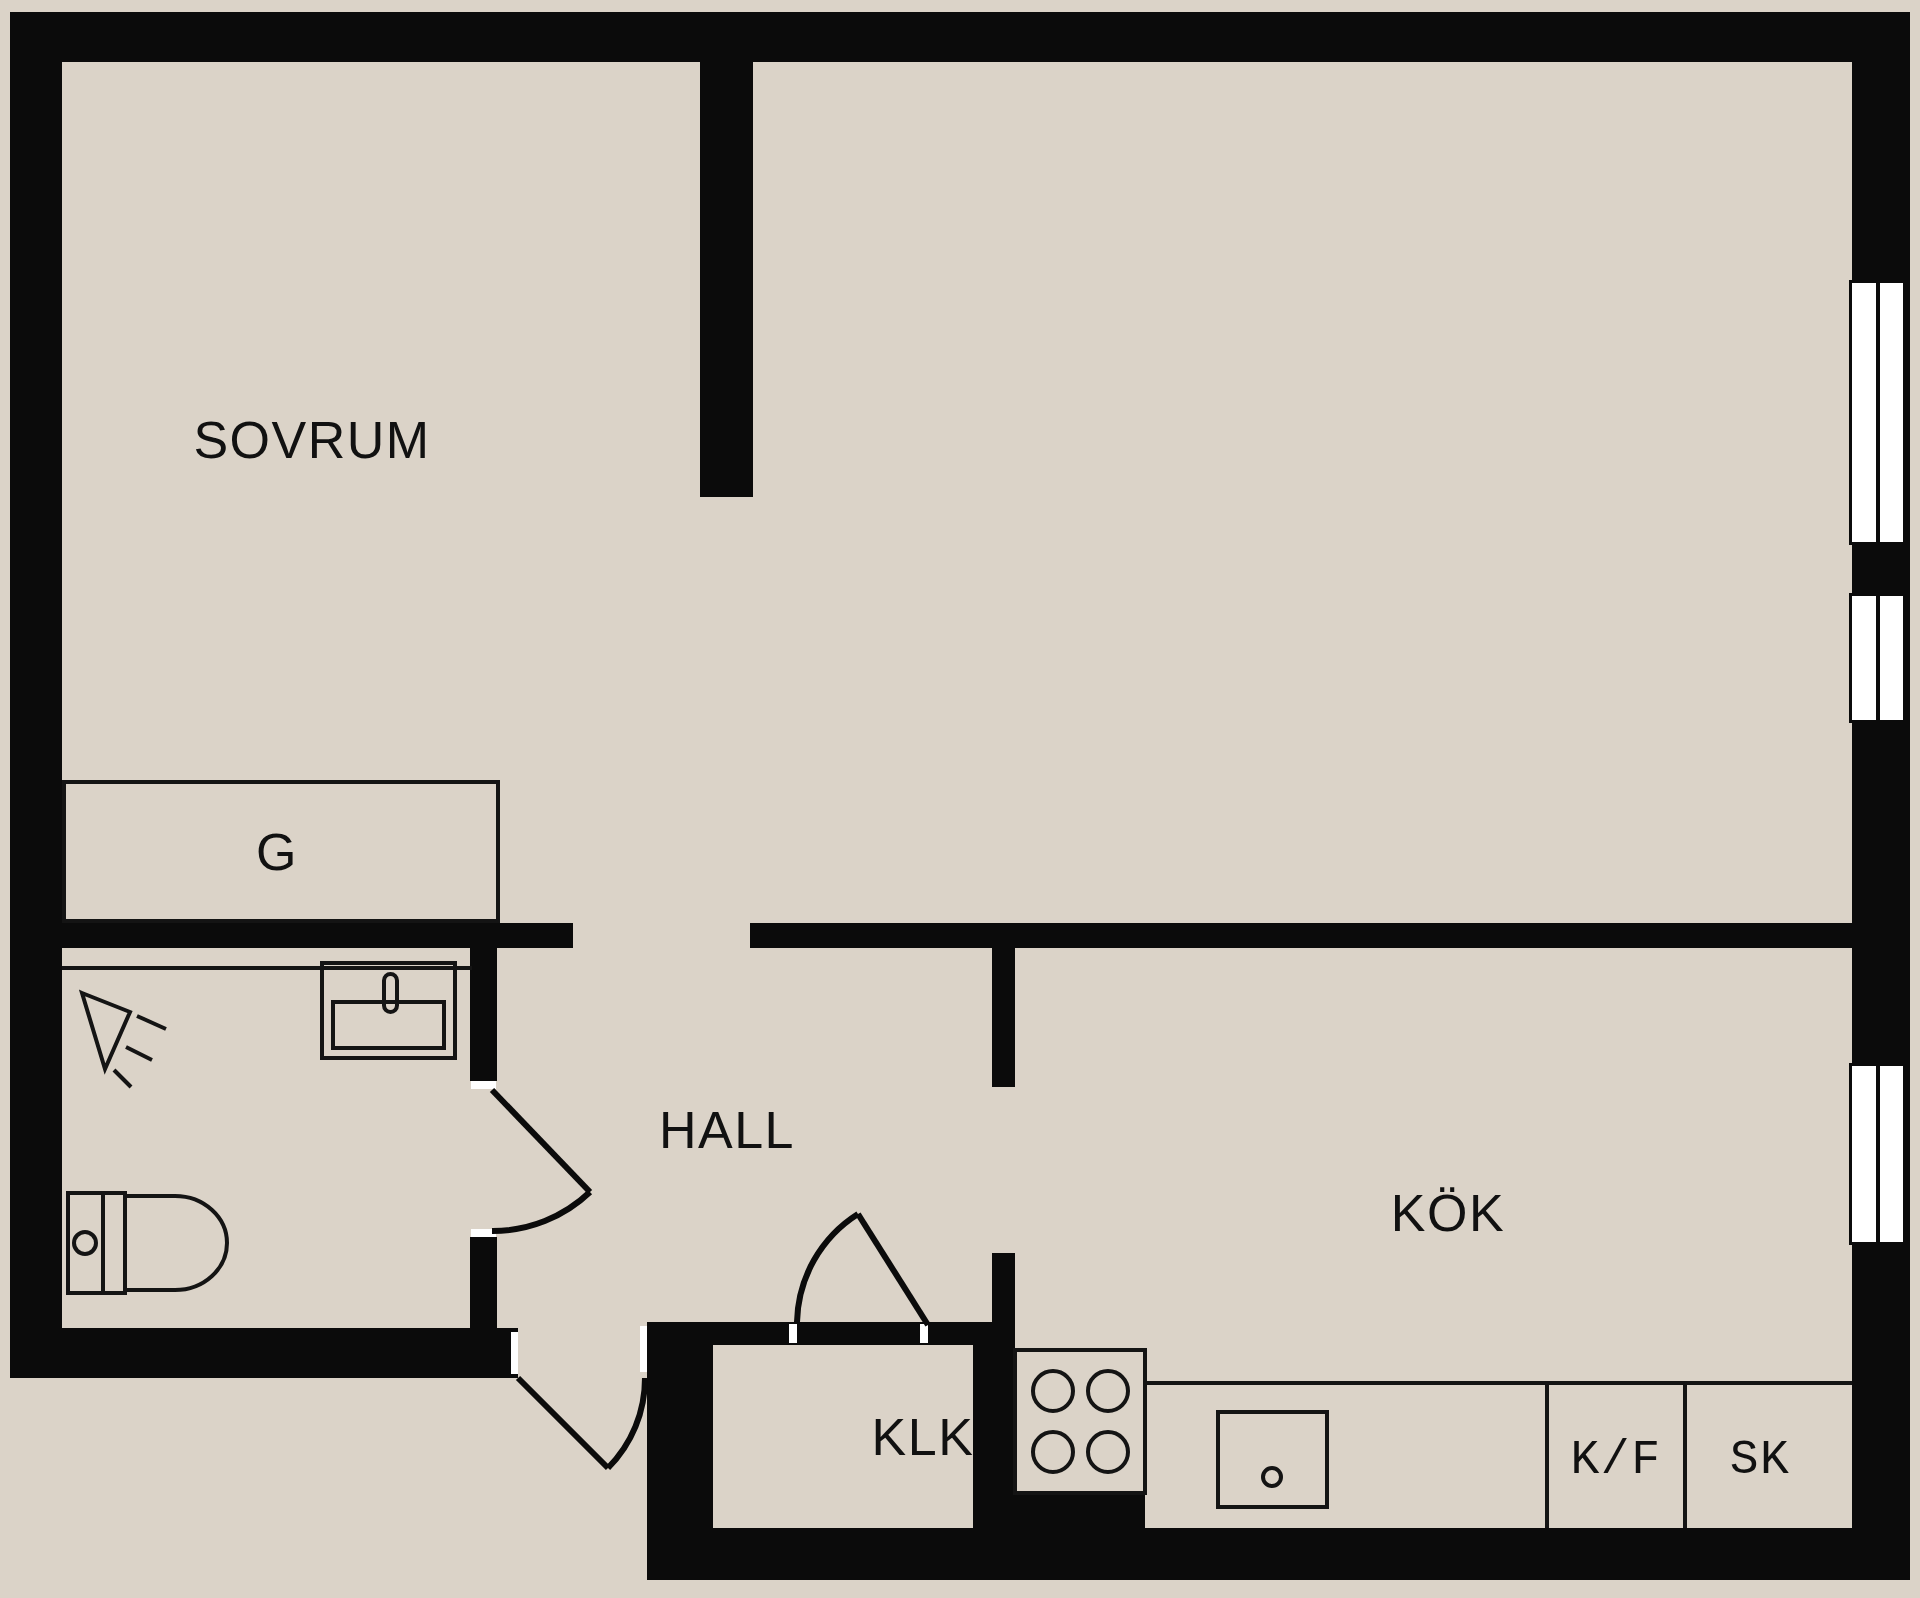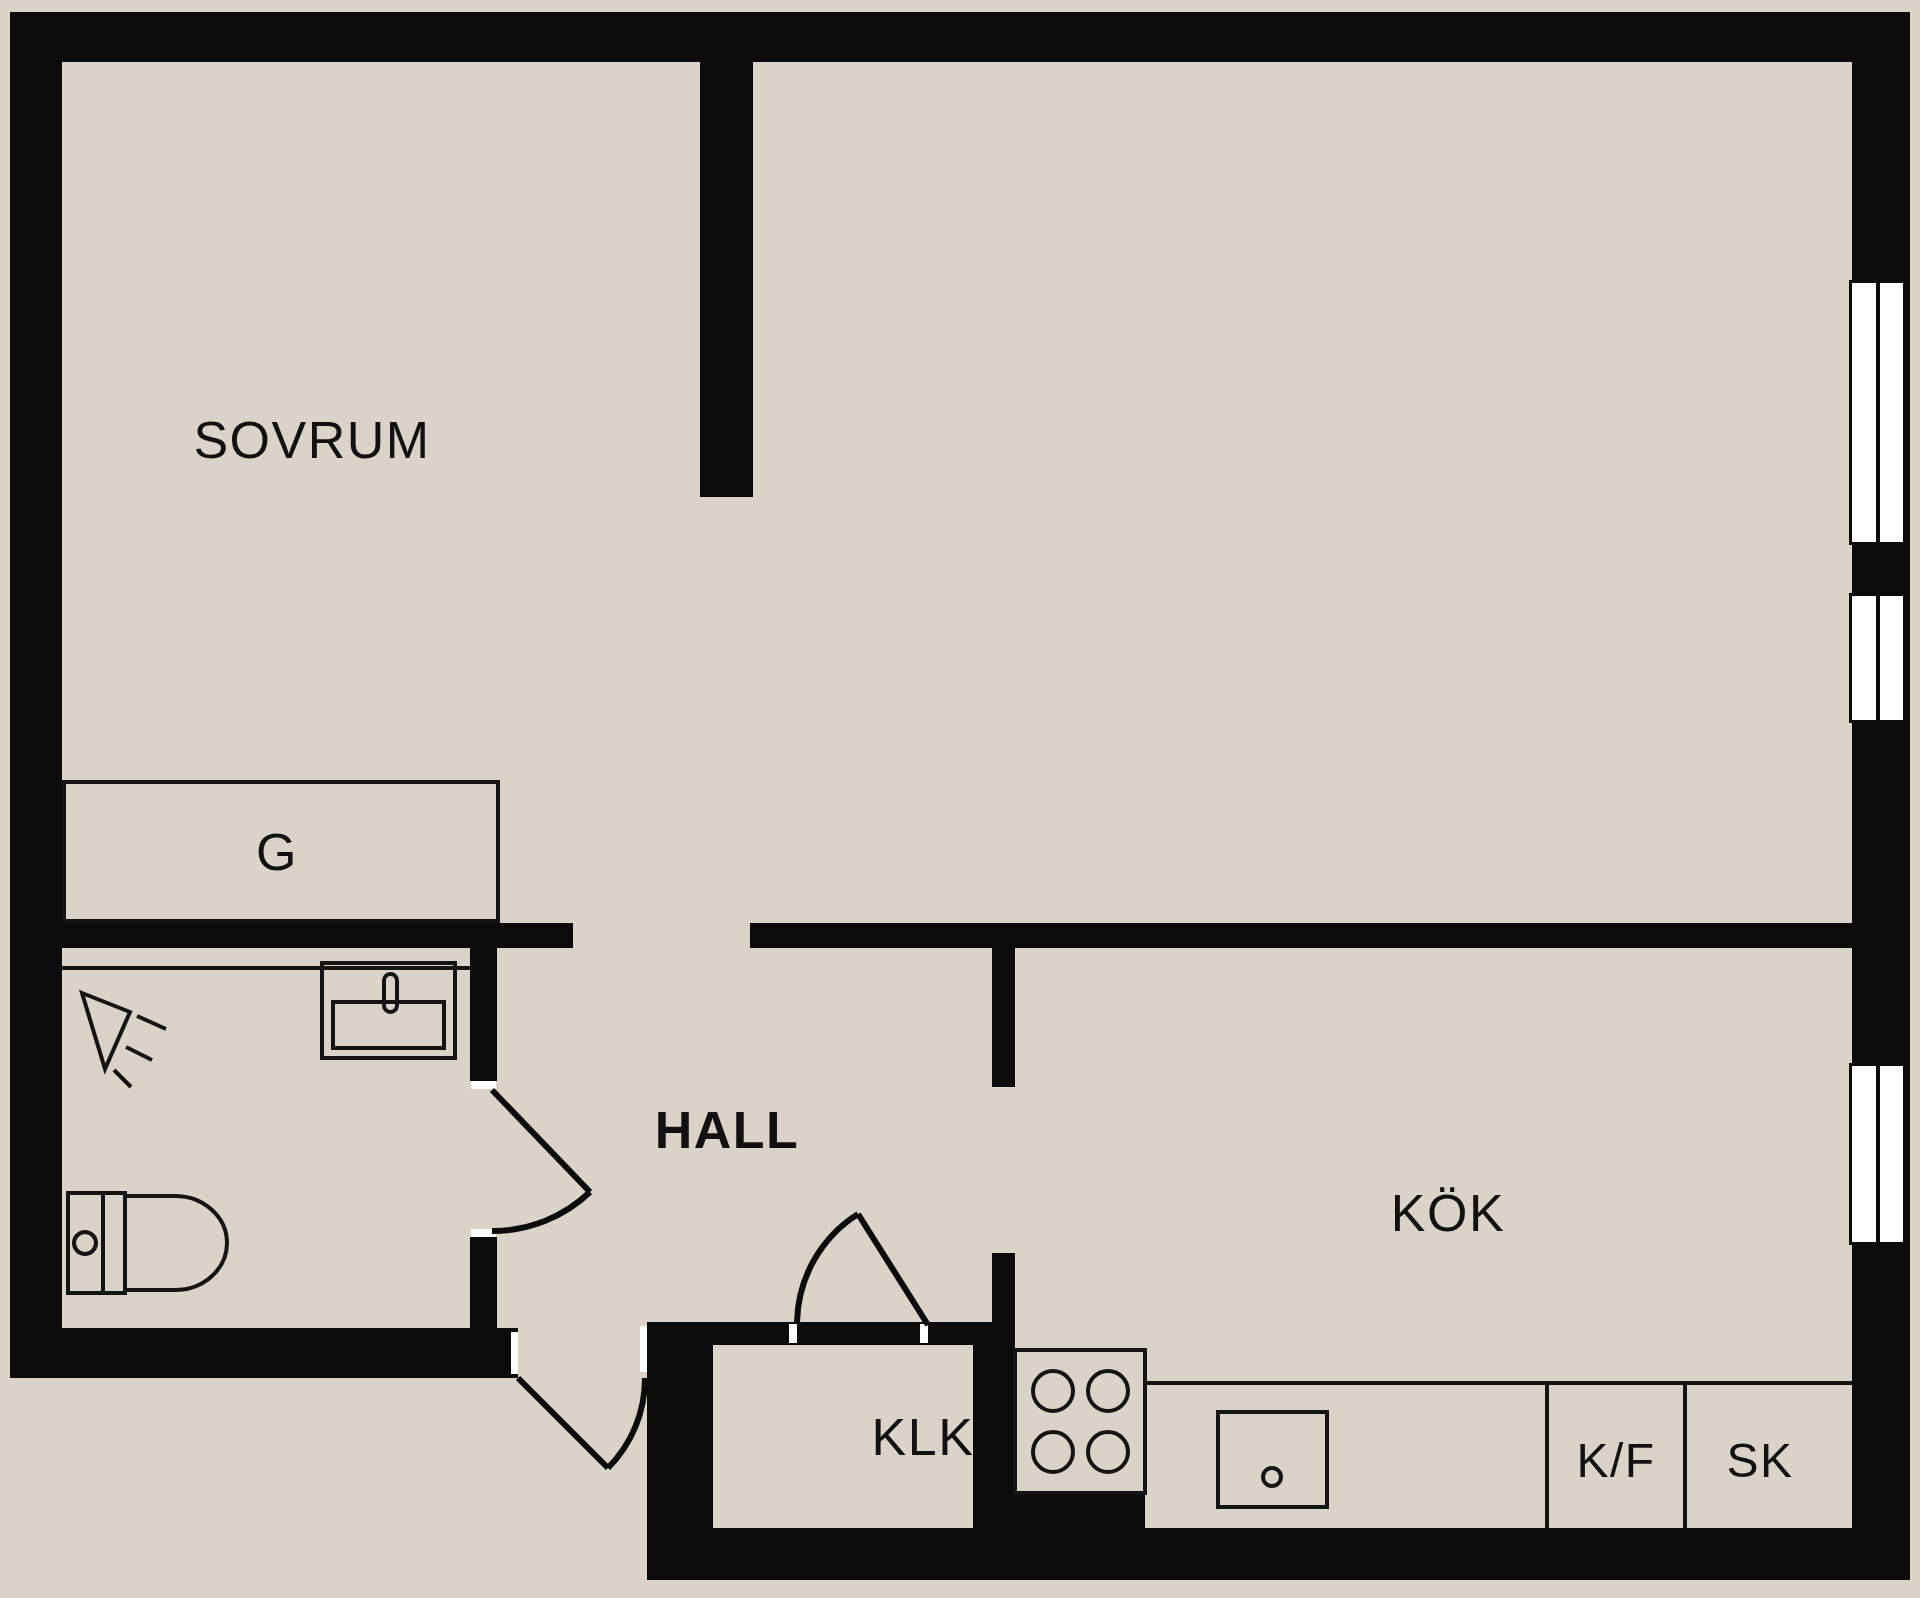--- a/index.html
+++ b/index.html
@@ -28,21 +28,21 @@
   .stroke-fill{stroke:var(--line);fill:var(--background);stroke-width:4;}
   .door{stroke:var(--wall);fill:none;stroke-width:6;}
   .label{
     position:absolute;
     transform:translate(-50%,-50%);
     color:#111;
     font-size:52px;
     letter-spacing:1.5px;
     white-space:nowrap;
   }
-  .label.small{font-size:48px;}
+  .label.small{font-size:48px;font-family:Liberation Mono, monospace;}
 </style>
 </head>
 <body>
 
 <div class="plan">
 
   <div class="wall" style="left:10px;top:12px;width:1900px;height:50px;"></div>
   <div class="wall" style="left:10px;top:12px;width:52px;height:1366px;"></div>
   <div class="wall" style="left:1852px;top:12px;width:58px;height:1568px;"></div>
   <div class="wall" style="left:700px;top:62px;width:53px;height:435px;"></div>
@@ -128,19 +128,19 @@
     </g>
 
     <g>
       <line class="door" x1="928" y1="1325" x2="858" y2="1214"></line>
       <path class="door" d="M858,1214 A131,131 0 0 0 797,1322"></path>
     </g>
   </svg>
 
   <div class="label" style="left:312px;top:440px;">SOVRUM</div>
   <div class="label" style="left:277px;top:852px;">G</div>
-  <div class="label" style="left:727px;top:1130px;font-weight:bold;">HALL</div>
+  <div class="label" style="left:727px;top:1130px;">HALL</div>
   <div class="label" style="left:876px;top:1437px;margin-left:47px;">KLK</div>
   <div class="label" style="left:1448px;top:1213px;">KÖK</div>
   <div class="label small" style="left:1616px;top:1460px;">K/F</div>
   <div class="label small" style="left:1760px;top:1460px;">SK</div>
 
 </div>
 
 </body></html>

